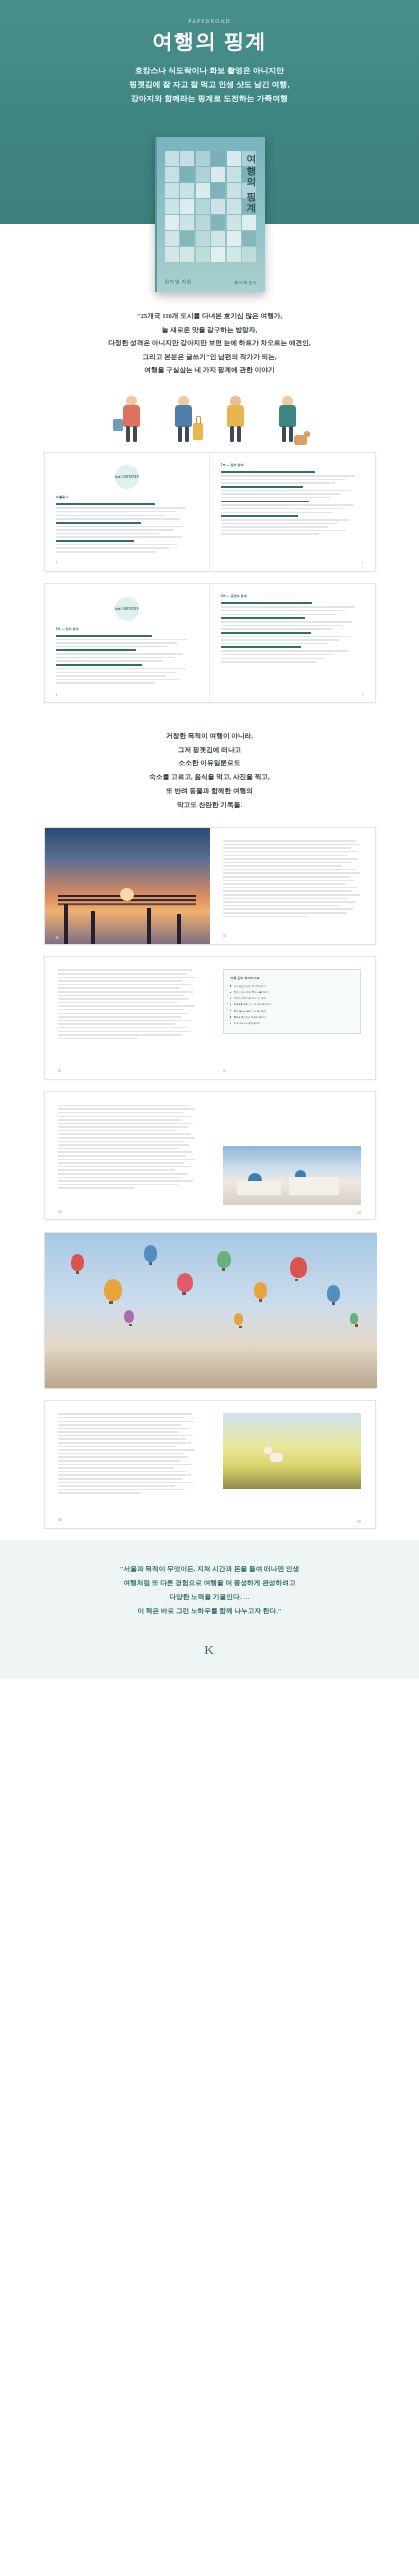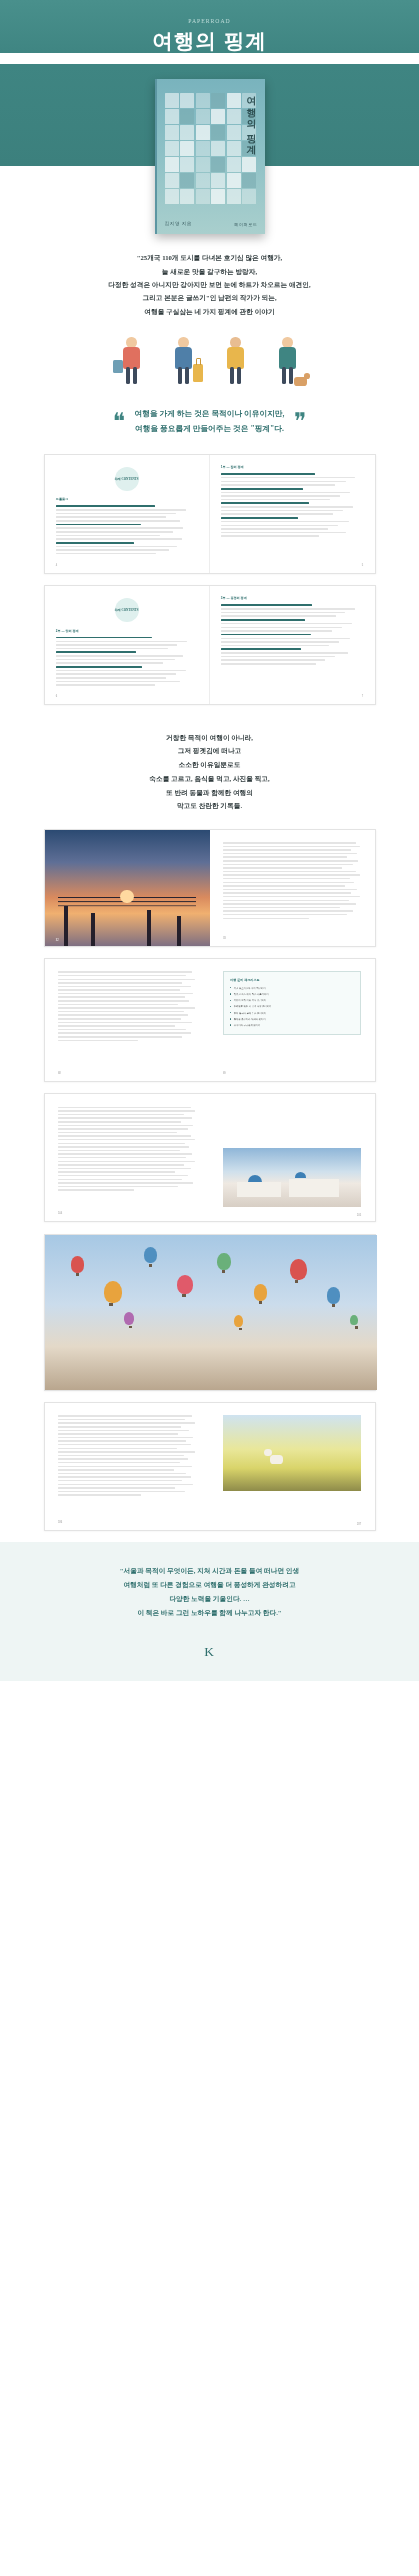--- a/index.html
+++ b/index.html
@@ -290,20 +290,25 @@
   .boxed { border: 0.5px solid #cfe0de; background: #f6fbfa; padding: 5.2px 6.2px; }
 </style>
 </head>
 <body>
 
 <div class="page">
 
   <div class="hero">
     <div class="pub-logo">PAPERROAD</div>
     <div class="hero-title">여행의 핑계</div>
+    <div class="hero-sub">
+      <div>호캉스나 식도락이나 화보 촬영은 아니지만</div>
+      <div>핑곗김에 잘 자고 잘 먹고 인생 샷도 남긴 여행,</div>
+      <div>강아지와 함께라는 핑계로 도전하는 가족여행</div>
+    </div>
   </div>
 
   <div class="cover-zone">
     <div class="book">
       <div class="book-sky"></div>
       <div class="book-grid">
         <i></i>
           <i></i>
           <i></i>
           <i></i>
@@ -383,28 +388,20 @@
     </div>
     <div class="fig">
       <span class="head" style="background:#f0c9a0"></span>
       <span class="body" style="background:#3f8582"></span>
       <span class="leg1"></span>
         <span class="leg2"></span>
       <span class="dog"></span>
     </div>
   </div>
 
-  <div class="pullquote">
-    <span class="mark">❝</span>
-    <p>
-      <span>여행을 가게 하는 것은 목적이나 이유이지만,</span><br>
-      <span>여행을 풍요롭게 만들어주는 것은 "핑계"다.</span>
-    </p>
-    <span class="mark">❞</span>
-  </div>
 
   <div class="spread">
     <div class="pg left">
       <div class="toc-badge">차례
 CONTENTS</div>
       <div class="mini-head">프롤로그</div>
       <span class="tline t" style="width:70%"></span>
         <span class="tline g" style="width:92%"></span>
       <span class="tline g" style="width:85%"></span>
         <span class="tline g" style="width:78%"></span>

